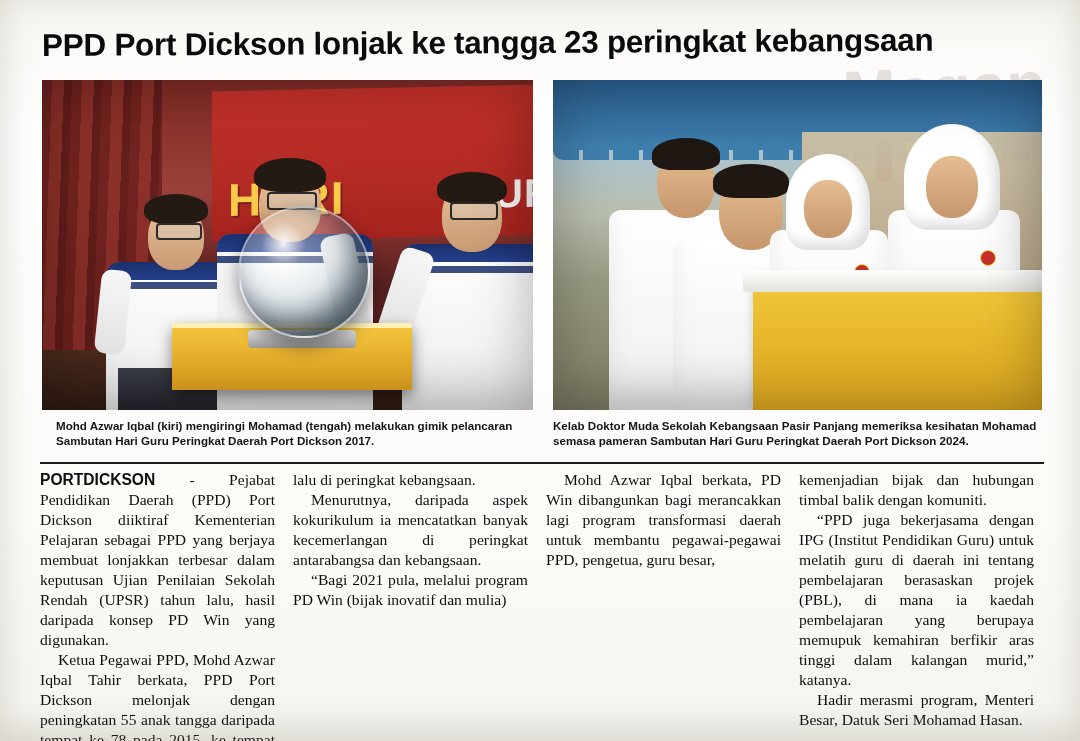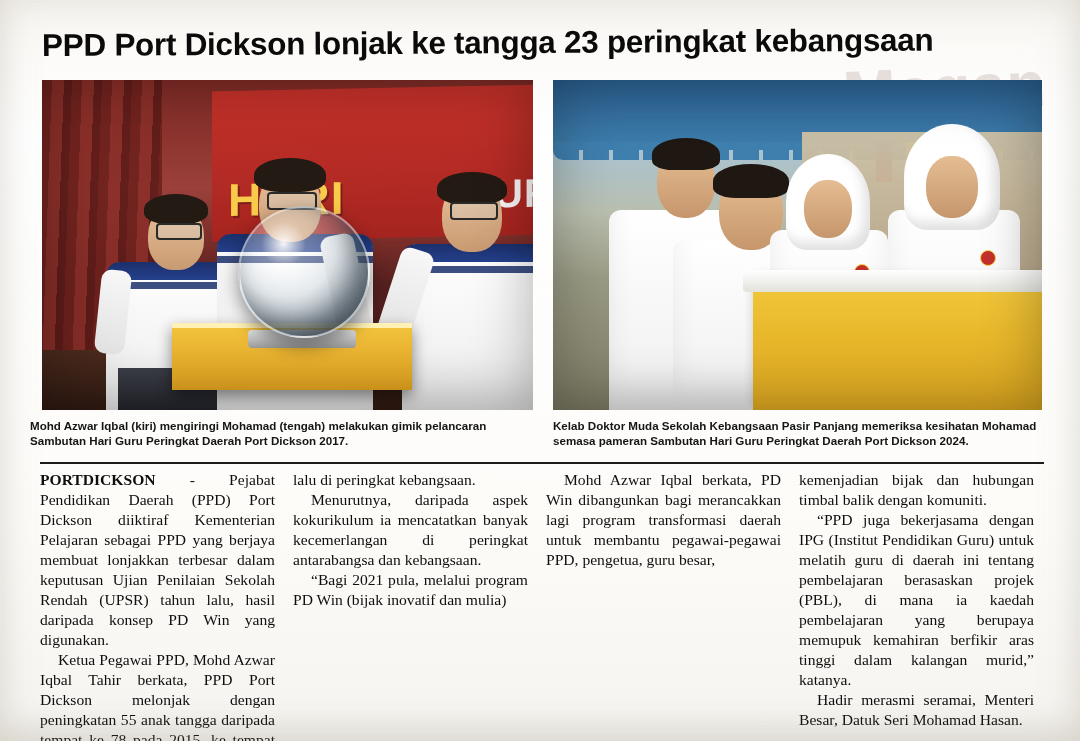--- a/index.html
+++ b/index.html
@@ -76,21 +76,21 @@
   #photo-right { left: 553px; top: 80px; width: 489px; height: 330px; }
 
   .cap {
     position: absolute;
     font-family: "Liberation Sans", sans-serif;
     font-weight: bold;
     font-size: 11.6px;
     line-height: 1.3;
     color: #151515;
   }
-  #cap-left  { left: 30px;  top: 418px; width: 495px; }
+  #cap-left  { left: 56px;  top: 418px; width: 495px; }
   #cap-right { left: 553px; top: 418px; width: 492px; }
 
   .rule {
     position: absolute;
     background: #1c1c1c;
     height: 1.6px;
   }
   #rule-top { left: 40px; top: 462px; width: 1004px; }
 
   .columns {
@@ -108,21 +108,21 @@
     font-size: 15.6px;
     line-height: 1.285;
     text-align: justify;
     text-justify: inter-word;
     hyphens: auto;
     color: #0e0e0e;
   }
   .col p { margin: 0; text-indent: 18px; }
   .col p.first { text-indent: 0; }
   .col b.lead {
-    font-family: Liberation Serif, serif;
+    font-family: Liberation Sans, sans-serif;
     font-weight: bold;
   }
 
   
   .ph-inner { position:absolute; inset:0; }
 
   
   #L-bg {
     position:absolute; inset:0;
     background:
@@ -392,18 +392,18 @@
       <p class="first">lalu di peringkat kebangsaan.</p>
       <p>Menurutnya, daripada aspek kokurikulum ia mencatatkan banyak kecemerlangan di peringkat antarabangsa dan kebangsaan.</p>
       <p>“Bagi 2021 pula, melalui program PD Win (bijak inovatif dan mulia)</p>
     </div>
     <div class="col">
       <p>Mohd Azwar Iqbal berkata, PD Win dibangunkan bagi merancakkan lagi program transformasi daerah untuk membantu pegawai-pegawai PPD, pengetua, guru besar,</p>
     </div>
     <div class="col">
       <p class="first">kemenjadian bijak dan hubungan timbal balik dengan komuniti.</p>
       <p>“PPD juga bekerjasama dengan IPG (Institut Pendidikan Guru) untuk melatih guru di daerah ini tentang pembelajaran berasaskan projek (PBL), di mana ia kaedah pembelajaran yang berupaya memupuk kemahiran berfikir aras tinggi dalam kalangan murid,” katanya.</p>
-      <p>Hadir merasmi seramai, Menteri Besar, Datuk Seri Mohamad Hasan.</p>
+      <p>Hadir merasmi program, Menteri Besar, Datuk Seri Mohamad Hasan.</p>
     </div>
   </div>
 
   <div id="edge"></div>
 </div>
 
 </body></html>

